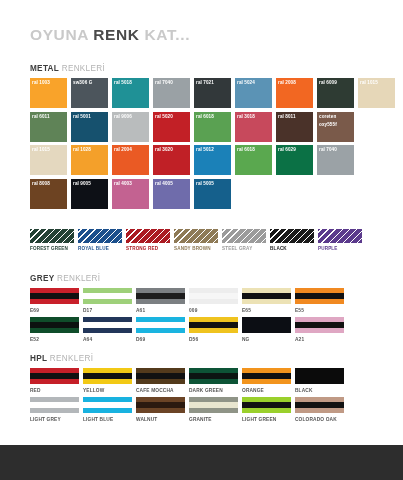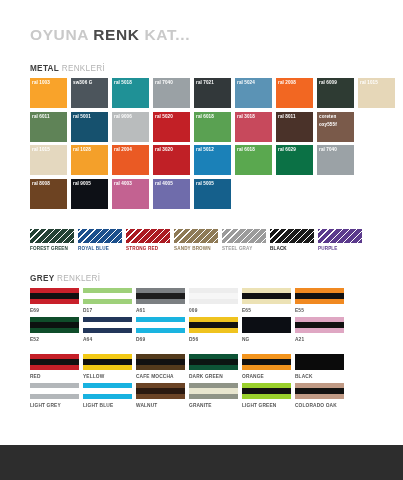--- a/index.html
+++ b/index.html
@@ -364,20 +364,21 @@
             <div class="body">
               <i class="s1" style="background: rgb(223, 167, 195);"></i>
               <i class="s2" style="background: rgb(17, 17, 17);"></i>
               <i class="s3" style="background: rgb(223, 167, 195);"></i>
             </div>
             <div class="cap">A21</div>
           </div>
         </div>
       </div>
       <div class="section" style="top: 354px;">
+        <div class="sec-head"><span class="h-main">HPL</span><span class="h-sub"> RENKLERİ</span></div>
         <div class="row">
           <div class="sw-stripe">
             <div class="body">
               <i class="s1" style="background: rgb(197, 31, 40);"></i>
               <i class="s2" style="background: rgb(17, 17, 17);"></i>
               <i class="s3" style="background: rgb(197, 31, 40);"></i>
             </div>
             <div class="cap">RED</div>
           </div>
           <div class="sw-stripe">

